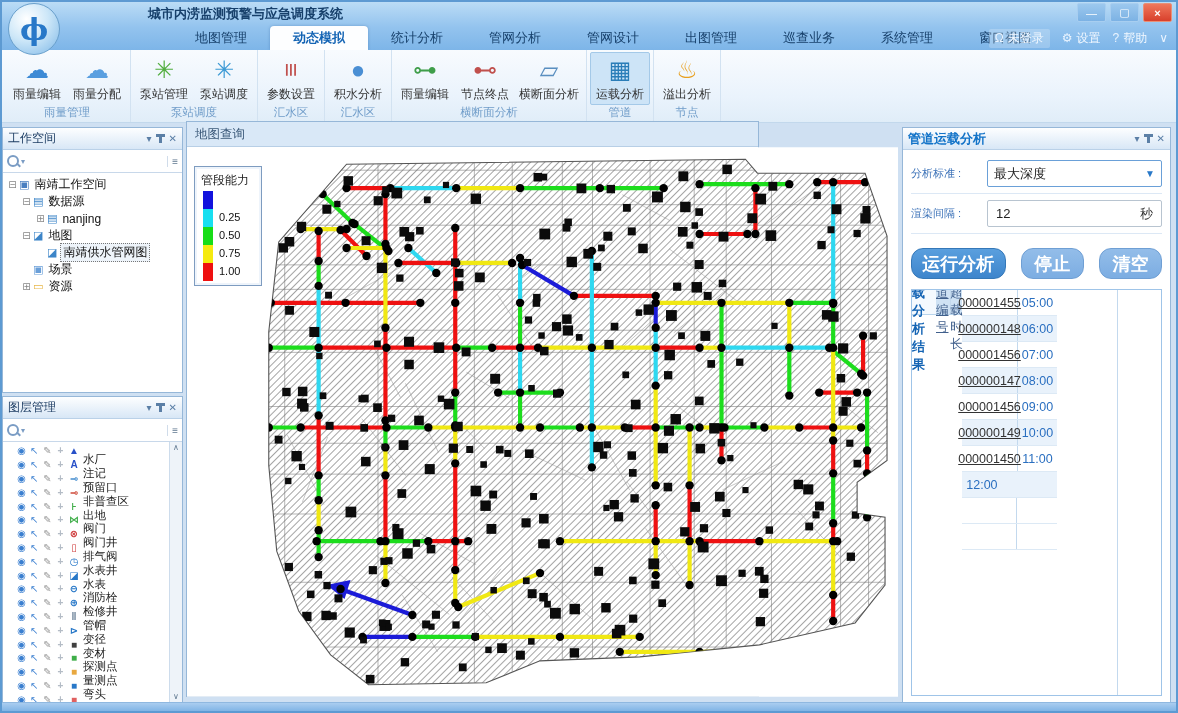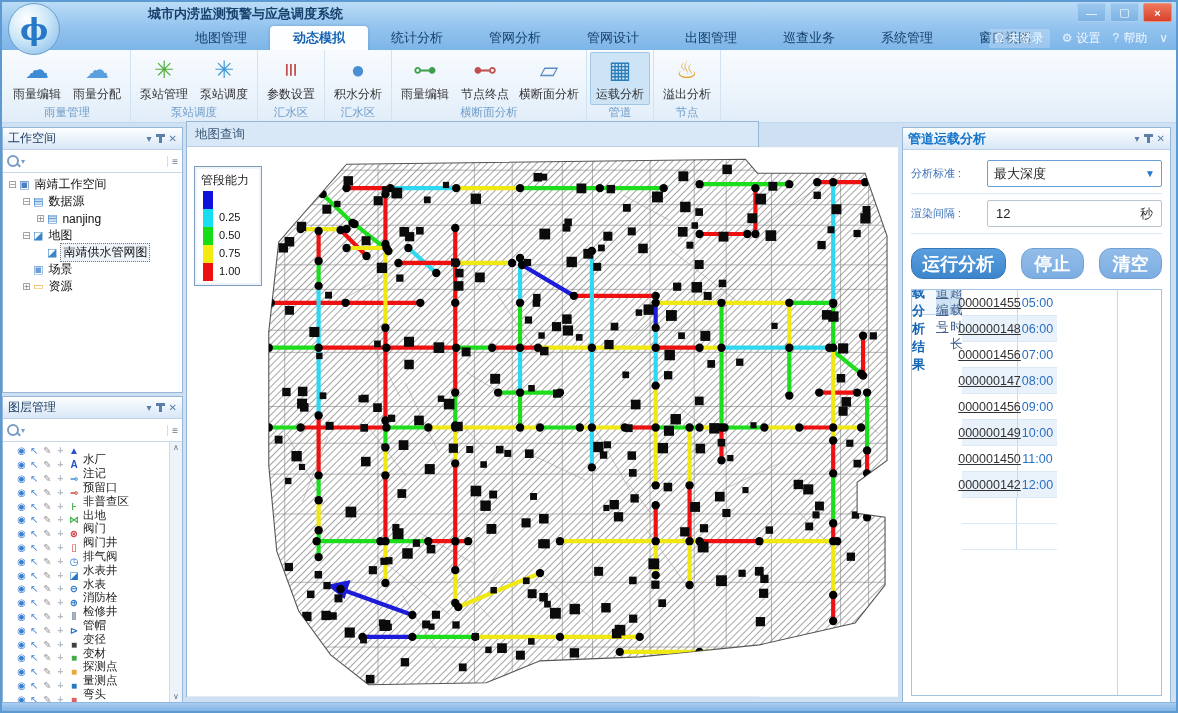--- a/index.html
+++ b/index.html
@@ -1158,21 +1158,20 @@
           </div>
           <div class="trow alt">
             <div class="tc1">000000149</div>
             <div class="tc2">10:00</div>
           </div>
           <div class="trow">
             <div class="tc1">000001450</div>
             <div class="tc2">11:00</div>
           </div>
           <div class="trow alt">
-            <div class="tc1">000000142</div>
             <div class="tc2">12:00</div>
           </div>
           <div class="trow">
             <div class="tc1"></div>
             <div class="tc2"></div>
           </div>
           <div class="trow">
             <div class="tc1"></div>
             <div class="tc2"></div>
           </div>

